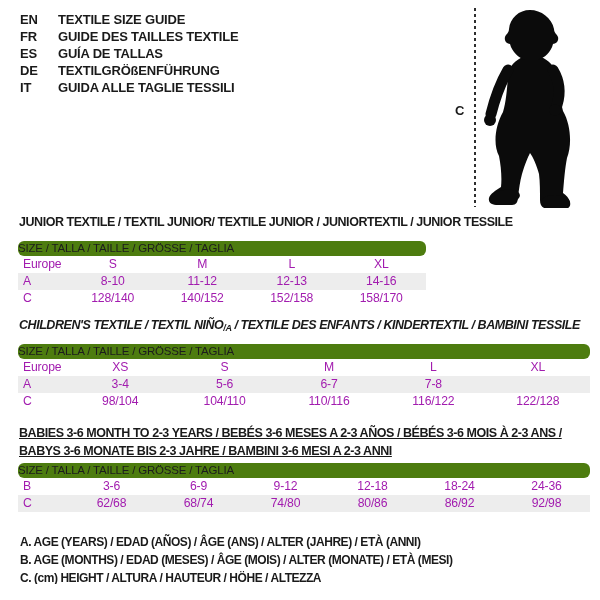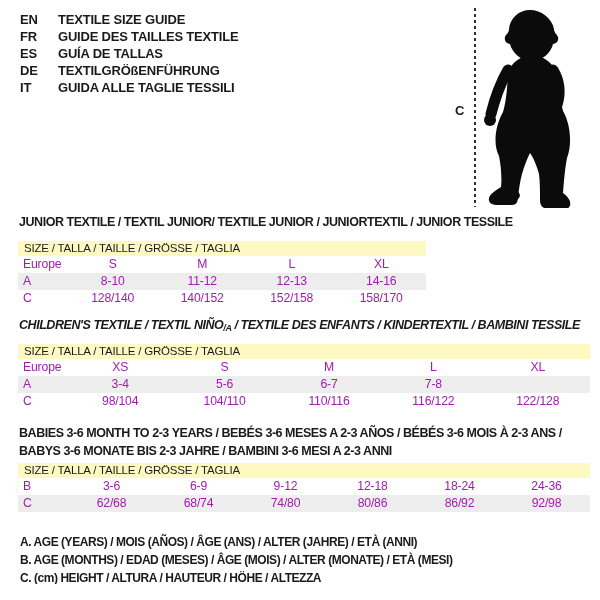--- a/index.html
+++ b/index.html
@@ -13,27 +13,27 @@
   .lang-code{width:38px;}
   
   .fig-line{
     position:absolute;left:474px;top:8px;width:2px;height:199px;
     background:repeating-linear-gradient(to bottom,#2e2e2e 0 3px,transparent 3px 6px);
   }
   .fig-label{position:absolute;left:455px;top:103px;font-weight:bold;font-size:13px;}
   .baby{position:absolute;left:482px;top:8px;}
   
   .sec-title{position:absolute;left:19px;font-weight:bold;font-size:12.5px;letter-spacing:-0.45px;white-space:nowrap;}
-  .two-line{line-height:17.5px;}
+  .two-line{line-height:17.5px;text-decoration:underline;}
   .t2-sub{font-size:9px;vertical-align:-2px;}
   
   .tbl{position:absolute;left:18px;}
   .t1{width:408px;}
   .t2,.t3{width:572px;}
-  .bar{height:15px;line-height:15px;background:#fef9c3;font-size:11.5px;letter-spacing:-0.2px;padding-left:6px;color:#1c1c1c;}
+  .bar{height:15px;line-height:15px;background:#4d7c0f;font-size:11.5px;letter-spacing:-0.2px;color:#1c1c1c;border-radius:6px;}
   .row{display:grid;height:17px;line-height:17px;font-size:12.2px;letter-spacing:-0.15px;color:#a21caf;}
   .row.shade{background:#ededed;}
   .cols4{grid-template-columns:50px repeat(4,1fr);}
   .cols5{grid-template-columns:50px repeat(5,1fr);}
   .cols6{grid-template-columns:50px repeat(6,1fr);}
   .lbl{padding-left:5px;}
   .cell{text-align:center;}
   
   .notes{position:absolute;left:20px;top:533px;}
   .note{height:18px;line-height:18px;font-weight:bold;font-size:12px;letter-spacing:-0.45px;white-space:nowrap;}
@@ -188,18 +188,18 @@
       <span class="cell">62/68</span>
       <span class="cell">68/74</span>
       <span class="cell">74/80</span>
       <span class="cell">80/86</span>
       <span class="cell">86/92</span>
       <span class="cell">92/98</span>
     </div>
   </div>
 
   <div class="notes">
-    <div class="note">A. AGE (YEARS) / MOIS (AÑOS) / ÂGE (ANS) / ALTER (JAHRE) / ETÀ (ANNI)</div>
+    <div class="note">A. AGE (YEARS) / EDAD (AÑOS) / ÂGE (ANS) / ALTER (JAHRE) / ETÀ (ANNI)</div>
     <div class="note">B. AGE (MONTHS) / EDAD (MESES) / ÂGE (MOIS) / ALTER (MONATE) / ETÀ (MESI)</div>
     <div class="note">C. (cm) HEIGHT / ALTURA / HAUTEUR / HÖHE / ALTEZZA</div>
   </div>
 
 </div>
 
 </body></html>

